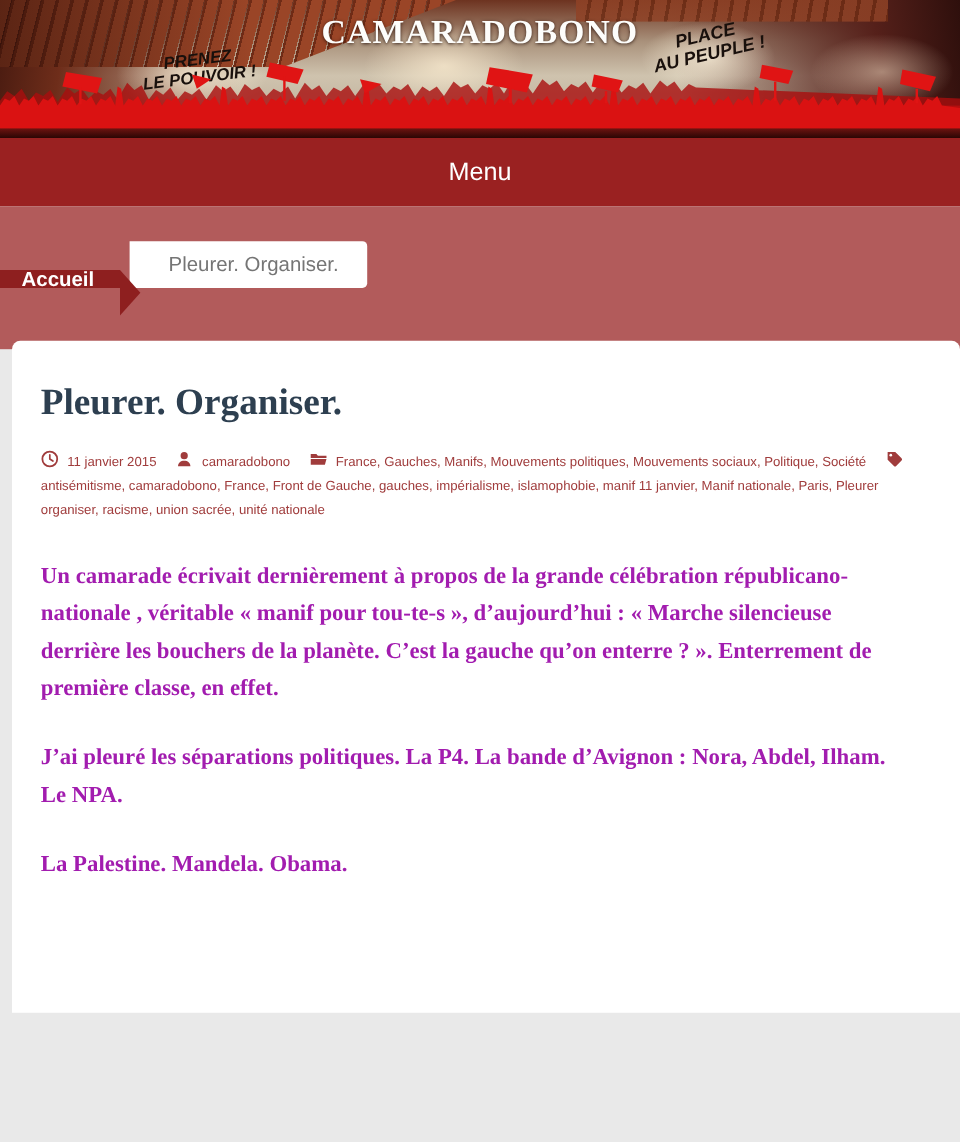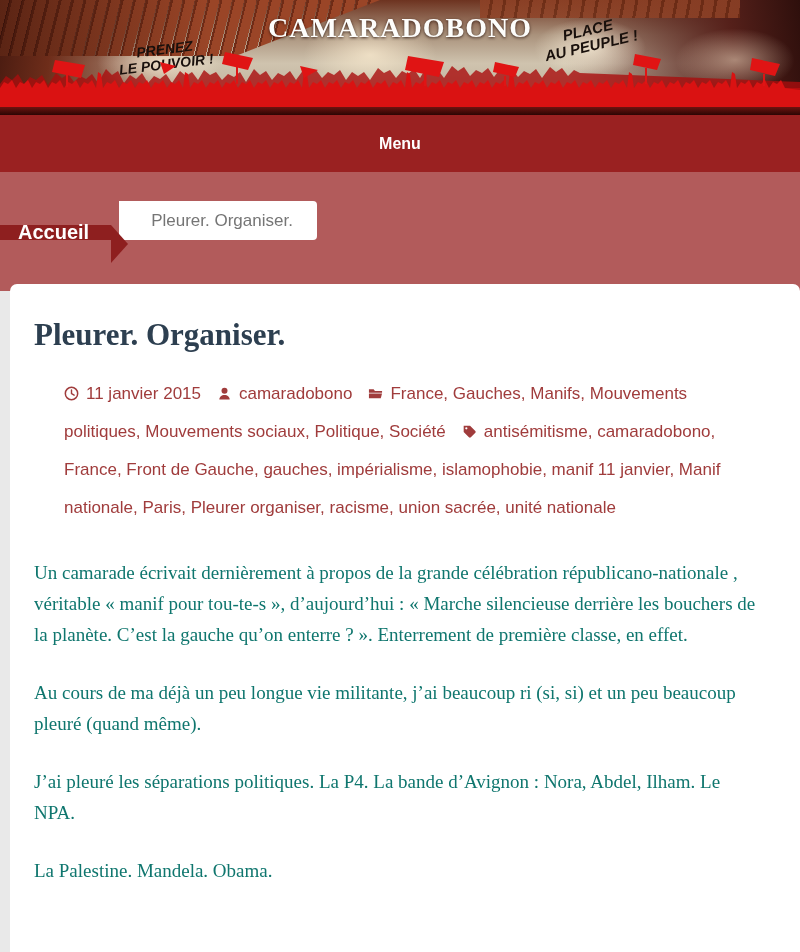--- a/index.html
+++ b/index.html
@@ -44,27 +44,27 @@
   .photo-bottom{
     position:absolute; bottom:0; left:0; width:100%; height:8px;
     background:linear-gradient(180deg,#6e1310,#2b0604);
   }
 
   
   .menu-bar{
     width:800px; height:57px; background:#9a2121;
     display:flex; align-items:center; justify-content:center; cursor:pointer;
   }
-  .menu-bar .menu-label{ color:#ffffff; font-size:16px; font-weight:bold; }
+  .menu-bar .menu-label{ color:#ffffff; font-size:21px; font-weight:normal; }
 
   
   .crumb-band{ position:relative; width:800px; height:119px; background:#b25b5b; }
   .crumbs{ position:absolute; top:29px; left:0; display:flex; align-items:stretch; height:39px; }
   .crumb-home{
-    position:relative; background:#8e1f1f; color:#fff; font-weight:bold; font-size:20px;
+    position:relative; background:#8e1f1f; color:#fff; font-weight:bold; font-size:17px;
     display:flex; align-items:center; padding:0 22px 0 18px; z-index:2; cursor:pointer;margin-top:24px;
   }
   .crumb-home::after{
     content:""; position:absolute; right:-17px; top:0;
     border-top:19.5px solid transparent; border-bottom:19.5px solid transparent;
     border-left:17px solid #8e1f1f;
   }
   .crumb-current{
     background:#ffffff; color:#757575; font-size:17px;
     display:flex; align-items:center; padding:0 24px 0 32px; margin-left:8px;
@@ -75,28 +75,28 @@
   .content-card{
     position:relative; margin:-7px 0 0 10px; width:790px; min-height:560px;
     background:#ffffff; border-radius:7px 7px 0 0;
     padding:33px 38px 40px 24px;
   }
   .post-title{
     font-family:"Liberation Serif", serif; font-weight:bold; font-size:31px;
     color:#2d3f50; margin-bottom:22px;
   }
   .post-meta{
-    font-size:17px; line-height:38px; color:#a03c3c; margin-bottom:30px; max-width:730px;margin-left:30px;
+    font-size:11px; line-height:20px; color:#a03c3c; margin-bottom:30px; max-width:730px;
   }
   .post-meta a{ color:#a03c3c; text-decoration:none; cursor:pointer; }
   .meta-icon{ display:inline-block; width:15px; height:15px; vertical-align:-2px; margin-right:7px; }
   .meta-gap{ display:inline-block; width:16px; }
   .post-body p{
     font-family:"Liberation Serif", serif; font-size:19px; line-height:31px;
-    color:#0f766e; margin-bottom:27px; max-width:732px;
+    color:#a21caf; margin-bottom:27px; max-width:732px;font-weight:bold;
   }
 </style>
 </head>
 <body>
 
 <div class="site-header">
   <div class="roof"></div>
   <div class="roof-right"></div>
 
   <div class="site-title">CAMARADOBONO</div>
@@ -193,17 +193,16 @@
     </span><a>France, Gauches, Manifs, Mouvements politiques, Mouvements sociaux, Politique, Société</a><span class="meta-gap"></span><span class="meta-icon">
       <svg viewBox="0 0 16 16" width="15" height="15" fill="#a03c3c">
           <path d="M8.6 1.8 L14.2 7.4 a1.4 1.4 0 0 1 0 2 L9.4 14.2 a1.4 1.4 0 0 1 -2 0 L1.8 8.6 V1.8 z"></path>
           <circle cx="4.6" cy="4.6" r="1.2" fill="#ffffff"></circle>
         </svg>
     </span><a>antisémitisme, camaradobono, France, Front de Gauche, gauches, impérialisme, islamophobie, manif 11 janvier, Manif nationale, Paris, Pleurer organiser, racisme, union sacrée, unité nationale</a>
   </div>
 
   <div class="post-body">
     <p>Un camarade écrivait dernièrement à propos de la grande célébration républicano-nationale , véritable « manif pour tou-te-s », d’aujourd’hui : « Marche silencieuse derrière les bouchers de la planète. C’est la gauche qu’on enterre ? ». Enterrement de première classe, en effet.</p>
-    <p>Au cours de ma déjà un peu longue vie militante, j’ai beaucoup ri (si, si) et un peu beaucoup pleuré (quand même).</p>
     <p>J’ai pleuré les séparations politiques. La P4. La bande d’Avignon : Nora, Abdel, Ilham. Le NPA.</p>
     <p>La Palestine. Mandela. Obama.</p>
   </div>
 </div>
 
 </body></html>

